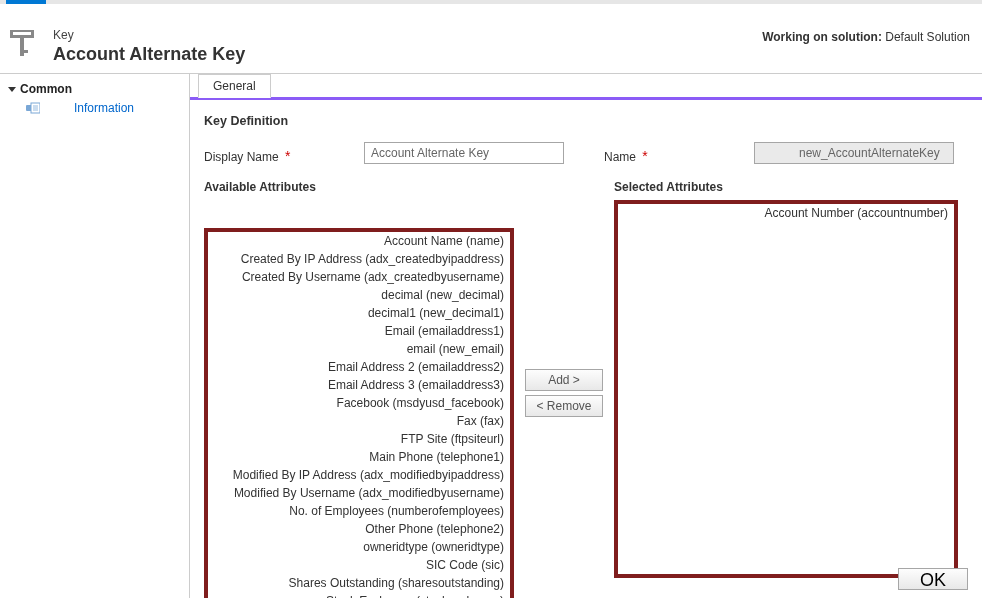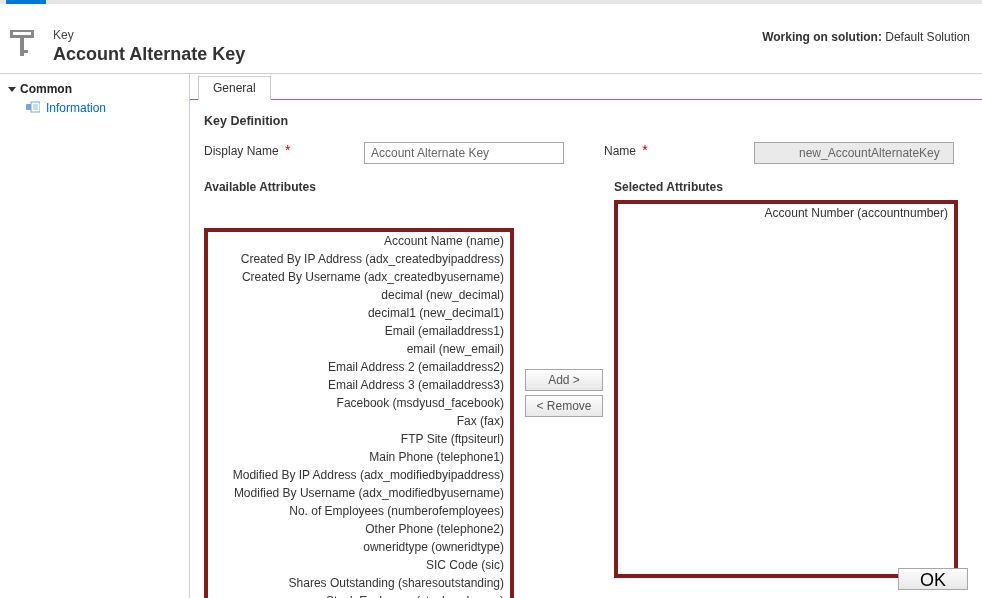--- a/index.html
+++ b/index.html
@@ -11,28 +11,28 @@
   .header .solution { position: absolute; right: 12px; top: 30px; font-size: 12px; }
   .header .solution .lbl { font-weight: 600; }
   .header .key-icon { width: 24px; height: 30px; margin-right: 8px; margin-top: 2px; }
   .header .titles .entity-type { font-size: 12px; color: #444; }
   .header .titles .entity-name { font-size: 18px; font-weight: 600; margin-top: 2px; }
   .body { display: flex; height: calc(100% - 70px); border-top: 1px solid #ccc; }
   .sidebar { width: 190px; border-right: 1px solid #ccc; padding: 6px 0; }
   .sidebar .section-header { display: flex; align-items: center; padding: 2px 10px; font-weight: 600; color: #222; cursor: default; }
   .sidebar .section-header .caret { display: inline-block; width: 0; height: 0; margin-right: 5px; border-top: 4px solid transparent; border-bottom: 4px solid transparent; border-left: 5px solid #333; transform: rotate(45deg); transform-origin: 40% 50%; }
   .sidebar .section-header .caret.expanded { transform: rotate(90deg); }
-  .sidebar .nav-item { display: flex; padding: 3px 10px 3px 26px; color: #0066cc; cursor: pointer; }
+  .sidebar .nav-item { display: flex; align-items: center; padding: 3px 10px 3px 26px; color: #0066cc; cursor: pointer; gap: 28px; }
   .sidebar .nav-item .info-icon { width: 14px; height: 12px; margin-right: 6px; }
   .main { flex: 1; display: flex; flex-direction: column; }
-  .tabstrip { height: 26px; display: flex; align-items: flex-end; padding-left: 8px; border-bottom: 1px solid #8b5cf6; }
+  .tabstrip { height: 26px; display: flex; align-items: flex-end; padding-left: 8px; border-bottom: 3px solid #8b5cf6; }
   .tab { border: 1px solid #ccc; border-bottom: 1px solid #fff; padding: 4px 14px; margin-bottom: -1px; background: #fff; font-size: 12px; }
   .panel { padding: 8px 14px 0 14px; flex: 1; overflow: hidden; }
   .panel-title { font-weight: 600; margin: 6px 0 14px 0; font-size: 12.5px; }
-  .form-row { display: flex; align-items: flex-start; margin-bottom: 16px; }
+  .form-row { display: flex; align-items: flex-end; margin-bottom: 16px; }
   .form-row .lbl { width: 160px; }
   .form-row .req { color: #c00; font-size: 14px; margin-left: 3px; }
   .form-row input[type=text] { height: 22px; border: 1px solid #a6a6a6; padding: 0 6px; font-size: 12px; }
   .form-row input.display-name { width: 200px; background: #fff; color: #666; }
   .form-row .spacer { width: 40px; }
   .form-row input.schema-name { width: 200px; background: #eaeaea; color: #666; padding-left: 44px; }
   .lists { display: flex; gap: 0; }
   .list-col { display: flex; flex-direction: column; }
   .list-col.left { width: 310px; gap: 28px; }
   .list-col.right { width: 344px; }

